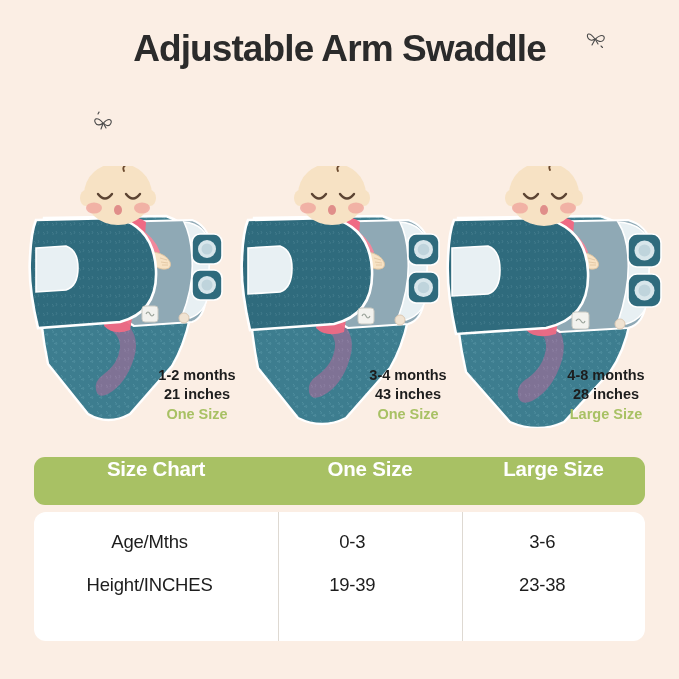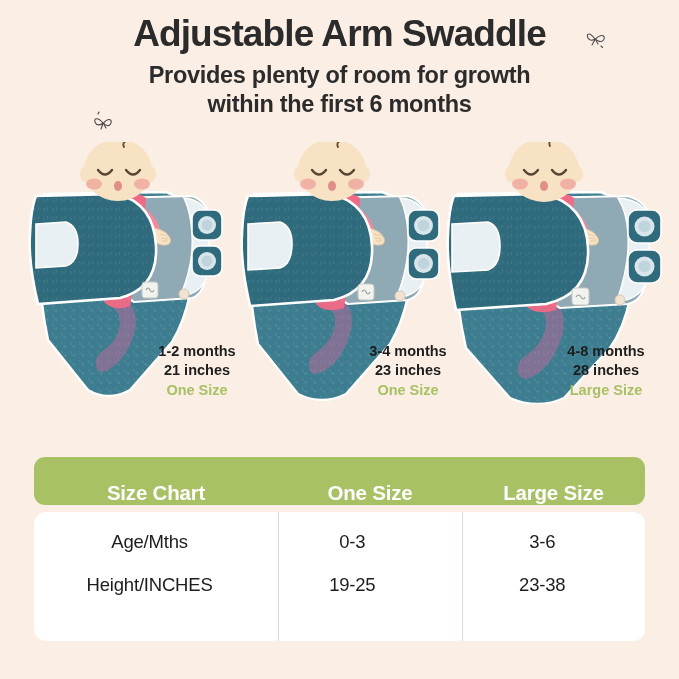--- a/index.html
+++ b/index.html
@@ -22,21 +22,21 @@
   }
 
   
   #header {
     position: absolute;
     top: 0; left: 0;
     width: 679px;
     text-align: center;
   }
   #title {
-    margin: 0;
+    margin: 15px;
     padding-top: 15px;
     font-size: 37px;
     font-weight: bold;
     letter-spacing: -0.9px;
     color: #2b2b2b;
     line-height: 1.05;
   }
   #subtitle {
     margin: 0;
     padding-top: 7px;
@@ -52,21 +52,21 @@
   .doodle {
     position: absolute;
     pointer-events: none;
   }
   #doodle-right { top: 22px; left: 580px; }
   #doodle-left  { top: 108px; left: 88px; }
 
   
   #swaddles {
     position: absolute;
-    top: 142px; left: 0;
+    top: 166px; left: 0;
     width: 679px;
     height: 270px;
   }
   .swaddle-cell {
     position: absolute;
     top: 0;
   }
   .swaddle-art {
     position: absolute;
     top: 0; left: 0;
@@ -98,21 +98,21 @@
   
   #chart-header {
     position: absolute;
     left: 34px;
     top: 457px;
     width: 611px;
     height: 48px;
     background: #a8c164;
     border-radius: 11px;
     display: flex;
-    align-items: flex-end;
+    align-items: flex-start;
   }
   #chart-header .hcell {
     font-size: 20.5px;
     font-weight: bold;
     color: #ffffff;
     text-align: center;
     letter-spacing: -0.2px;
   }
   .col-label  { width: 244px; }
   .col-one    { width: 184px; }
@@ -154,24 +154,20 @@
   .cell.one-cell   { width: 184px; }
   .cell.large-cell { width: 217px; }
 </style>
 </head>
 <body>
 
 <div id="page">
 
   <div id="header">
     <h1 id="title">Adjustable Arm Swaddle</h1>
-    <div id="subtitle">
-      <span class="sub-line">Provides plenty of room for growth</span>
-      <span class="sub-line">within the first 6 months</span>
-    </div>
   </div>
 
   <svg class="doodle" id="doodle-right" width="34" height="34" viewBox="0 0 34 34">
     <g fill="none" stroke="#4a4a4a" stroke-width="1.1" stroke-linecap="round">
       <path d="M15 17 C9 9, 6 12, 8 16 C9.5 19, 13 18.5, 15 17 Z"></path>
       <path d="M15.5 17 C22 11, 26 14, 23.5 18 C21.5 21, 17 19, 15.5 17 Z"></path>
       <path d="M15 17.5 L12 23"></path>
       <path d="M15.5 17.5 L18 22"></path>
       <path d="M21 24 l1.5 1.5"></path>
     </g>
@@ -343,21 +339,21 @@
           <path d="M84 28 q7 9 14 0" stroke="#5c4433" stroke-width="2.4" fill="none" stroke-linecap="round"></path>
           <path d="M112 28 q7 9 14 0" stroke="#5c4433" stroke-width="2.4" fill="none" stroke-linecap="round"></path>
           <ellipse cx="80" cy="42" rx="8" ry="5.5" fill="#f0a9a0" opacity="0.85"></ellipse>
           <ellipse cx="128" cy="42" rx="8" ry="5.5" fill="#f0a9a0" opacity="0.85"></ellipse>
           <ellipse cx="104" cy="44" rx="4" ry="5" fill="#e08e8a"></ellipse>
         </g>
       </svg>
 
       <div class="caption" style="left:110px; top:200px; width:140px;">
         <span class="cap-age">3-4 months</span>
-        <span class="cap-len">23 inches</span>
+        <span class="cap-len">43 inches</span>
         <span class="cap-size">One Size</span>
       </div>
     </div>
 
     <div class="swaddle-cell" style="left:442px; width:230px; height:262px;">
       <svg class="swaddle-art" width="230" height="262" viewBox="0 0 230 262">
         <defs>
           <pattern id="tex3" width="9" height="9" patternUnits="userSpaceOnUse">
             <rect width="9" height="9" fill="#3d7d8f"></rect>
             <path d="M2 2 q2 1 1 3 M6 5 q1.5 1.5 0 3 M4 7 q1 -1.5 2 -0.5" stroke="#5b98a8" stroke-width="0.8" fill="none" opacity="0.75"></path>
@@ -445,18 +441,18 @@
     <div class="divider" id="divider-1"></div>
     <div class="divider" id="divider-2"></div>
 
     <div class="chart-row" style="margin-top:8px;">
       <div class="cell label-cell">Age/Mths</div>
       <div class="cell one-cell">0-3</div>
       <div class="cell large-cell">3-6</div>
     </div>
     <div class="chart-row">
       <div class="cell label-cell">Height/INCHES</div>
-      <div class="cell one-cell">19-25</div>
+      <div class="cell one-cell">19-39</div>
       <div class="cell large-cell">23-38</div>
     </div>
   </div>
 
 </div>
 
 </body></html>

